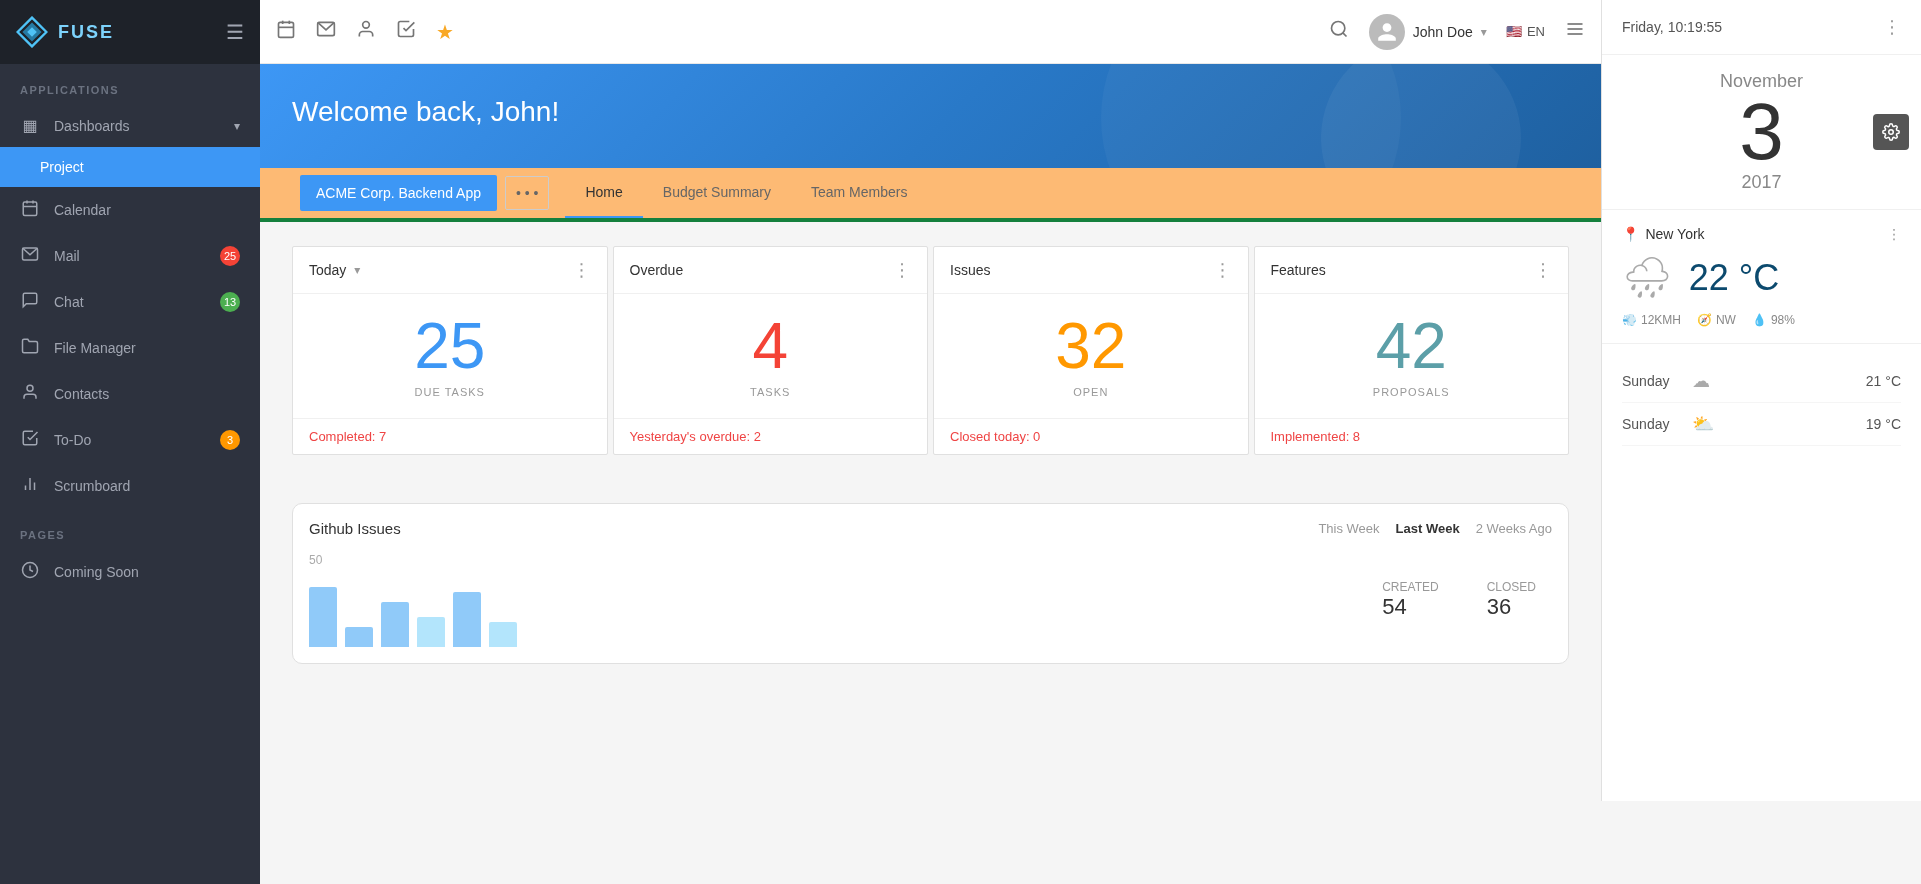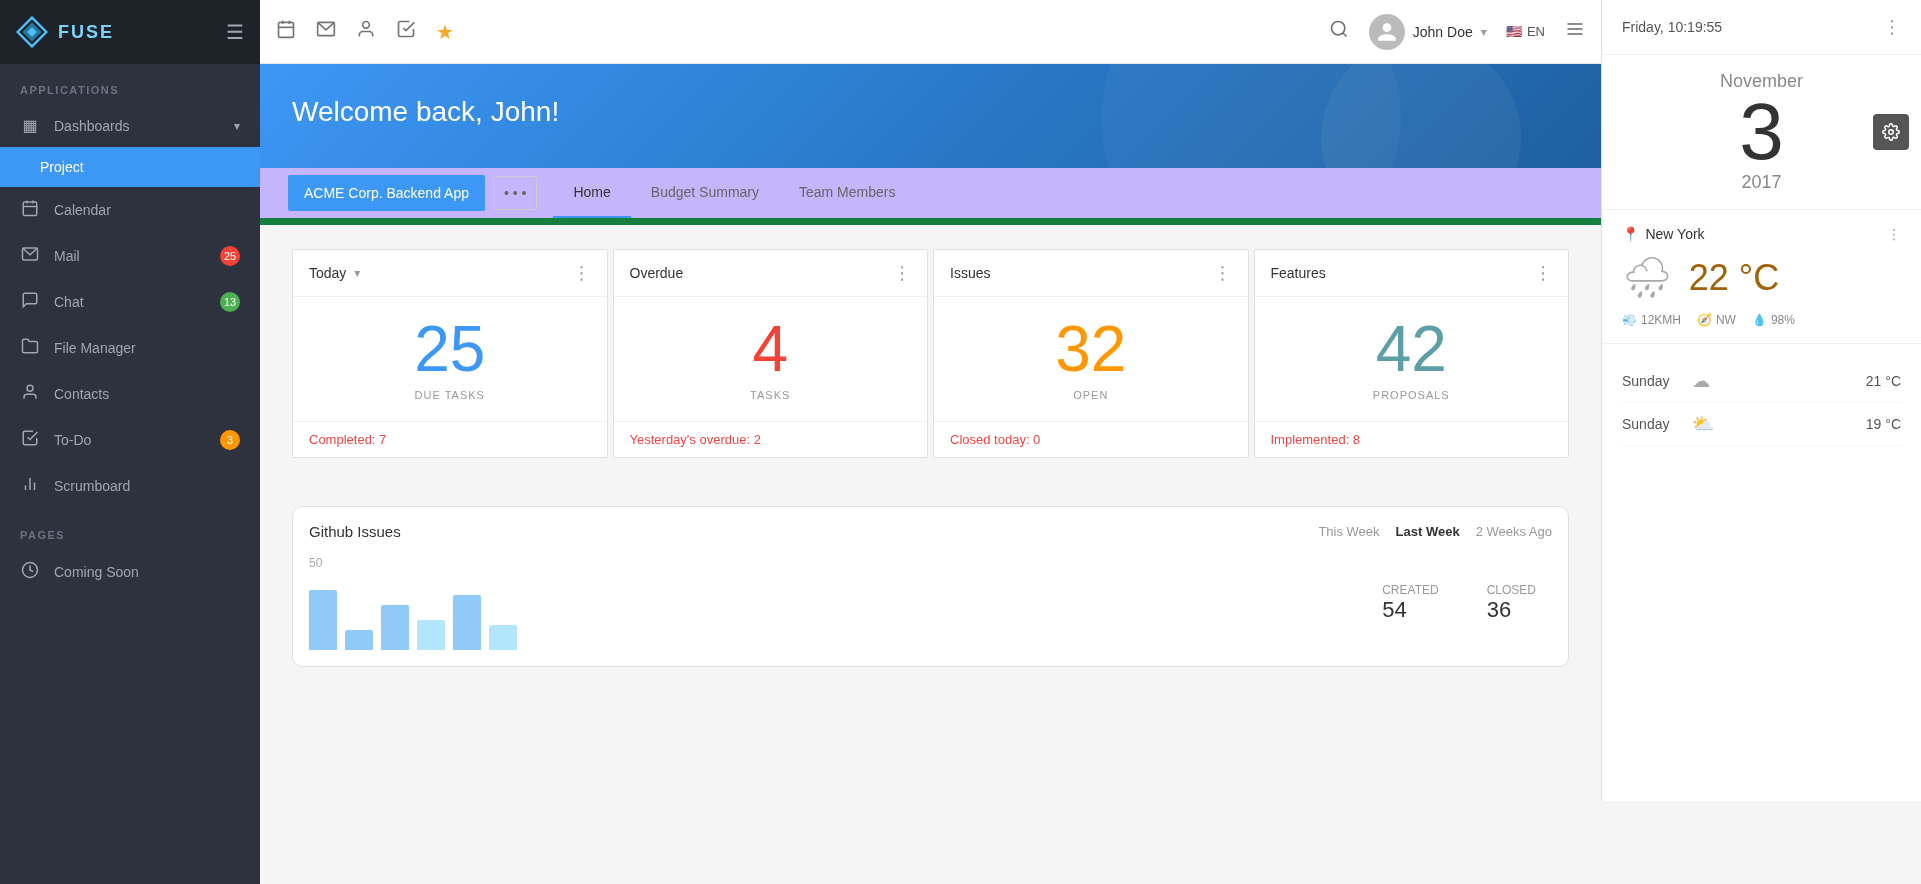--- a/index.html
+++ b/index.html
@@ -177,23 +177,23 @@
       border-radius: 50%;
     }
     .welcome-title {
       font-size: 28px;
       font-weight: 300;
       color: #fff;
     }
 
     
     #project-bar {
-      background: #c4b5fd;
-      padding: 0 28px;
-      border-bottom: 7px solid #15803d;
+      background: #fdba74;
+      padding: 0 40px;
+      border-bottom: 4px solid #15803d;
       display: flex;
       align-items: center;
       margin-top: -40px;
       position: relative;
       z-index: 5;
     }
     .project-name-btn {
       background: #3d97f5;
       color: #fff;
       border: none;
@@ -401,21 +401,21 @@
       color: #333;
       margin-bottom: 12px;
     }
     .weather-location .loc-dots { margin-left: auto; color: #999; cursor: pointer; }
     .weather-main {
       display: flex;
       align-items: center;
       gap: 16px;
     }
     .weather-icon { font-size: 40px; color: #aaa; }
-    .weather-temp { font-size: 36px; color: #a16207; font-weight: 300; }
+    .weather-temp { font-size: 36px; color: #0c4a6e; font-weight: 300; }
     .weather-details {
       display: flex;
       gap: 16px;
       margin-top: 12px;
       font-size: 12px;
       color: #888;
     }
     .weather-detail { display: flex; align-items: center; gap: 4px; }
     .forecast-section { padding: 16px 20px; }
     .forecast-item {

